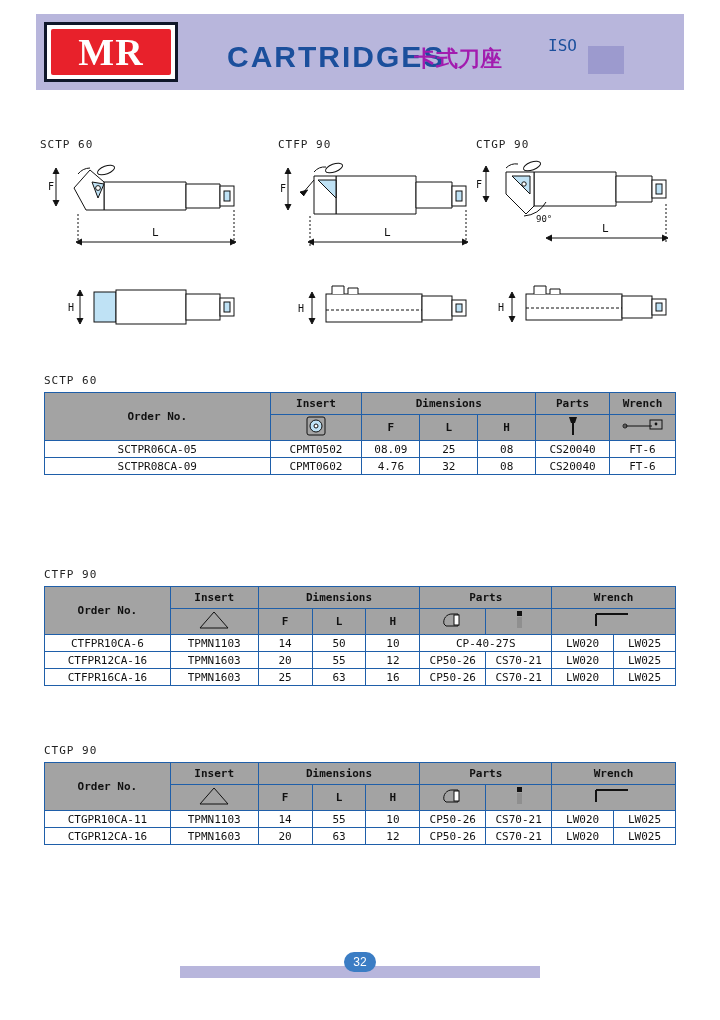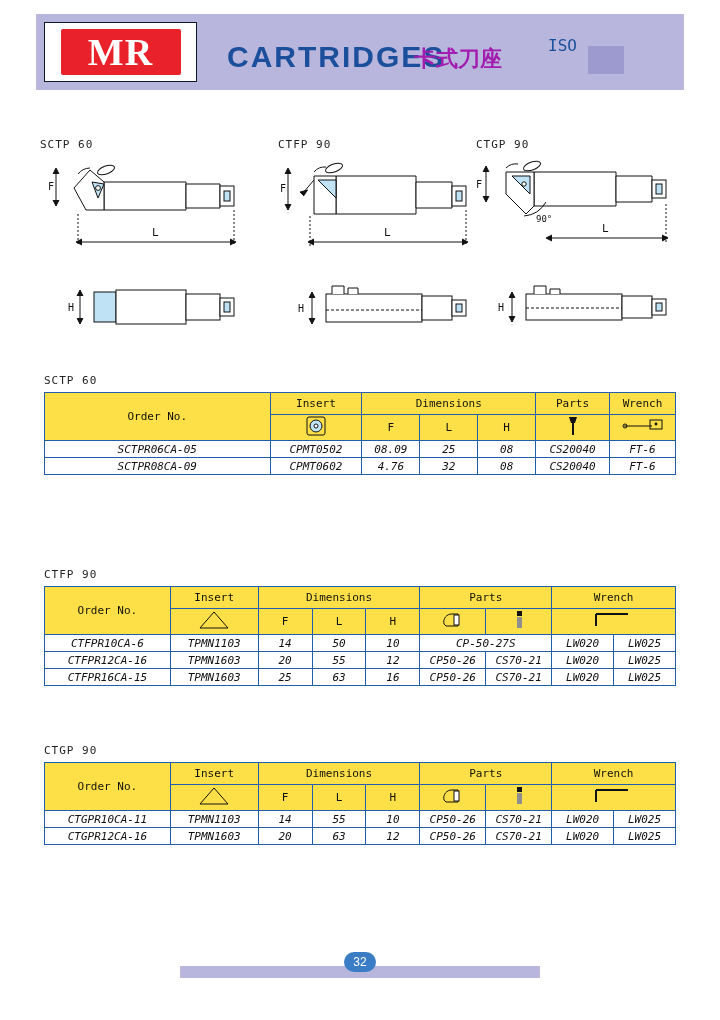--- a/index.html
+++ b/index.html
@@ -14,22 +14,22 @@
 
   
   .header {
     position: absolute; left: 0; top: 0; width: 720px; height: 102px;
   }
   .hdr-band {
     position: absolute; left: 36px; top: 14px; width: 648px; height: 76px;
     background: #b8b6dc;
   }
   .logo-box {
-    position: absolute; left: 44px; top: 22px; width: 153px; height: 60px;
-    background: #ffffff; border: 1px solid #0f172a;
+    position: absolute; left: 44px; top: 22px; width: 134px; height: 60px;
+    background: #ffffff; border: 3px solid #0f172a;
     display: flex; align-items: center; justify-content: center;
   }
   .logo-red {
     width: 120px; height: 46px; background: #e8212b;
     color: #ffffff; font-family: "Liberation Serif", serif;
     font-weight: bold; font-size: 38px; letter-spacing: 1px;
     display: flex; align-items: center; justify-content: center;
     border-radius: 2px;
   }
   .hdr-title {
@@ -71,26 +71,26 @@
     color: #111;
     background: #fff;
   }
   table.cat th, table.cat td {
     border: 1px solid #1f5fa9;
     text-align: center;
     vertical-align: middle;
     padding: 0;
   }
   table.cat th {
-    background: #fde047;
-    font-weight: normal;
+    background: #a3a3a3;
+    font-weight: bold;
     font-size: 11px;
     height: 22px;
   }
-  table.cat td { height: 17px; font-style: italic; }
+  table.cat td { height: 17px; }
   .ordcell { background: #d9edf9; }
   td.order-no { text-align: center; }
 
   
   .footer-band {
     position: absolute; left: 180px; top: 966px; width: 360px; height: 12px;
     background: #b8b6dc;
   }
   .footer-pill {
     position: absolute; left: 344px; top: 952px; width: 32px; height: 20px;
@@ -367,37 +367,37 @@
       </th>
     </tr>
   </thead>
   <tbody>
     <tr>
       <td class="order-no">CTFPR10CA-6</td>
       <td>TPMN1103</td>
       <td>14</td>
       <td>50</td>
       <td>10</td>
-      <td colspan="2">CP-50-27S</td>
+      <td colspan="2">CP-40-27S</td>
       <td>LW020</td>
       <td>LW025</td>
     </tr>
     <tr>
       <td class="order-no">CTFPR12CA-16</td>
       <td>TPMN1603</td>
       <td>20</td>
       <td>55</td>
       <td>12</td>
       <td>CP50-26</td>
       <td>CS70-21</td>
       <td>LW020</td>
       <td>LW025</td>
     </tr>
     <tr>
-      <td class="order-no">CTFPR16CA-15</td>
+      <td class="order-no">CTFPR16CA-16</td>
       <td>TPMN1603</td>
       <td>25</td>
       <td>63</td>
       <td>16</td>
       <td>CP50-26</td>
       <td>CS70-21</td>
       <td>LW020</td>
       <td>LW025</td>
     </tr>
   </tbody>

